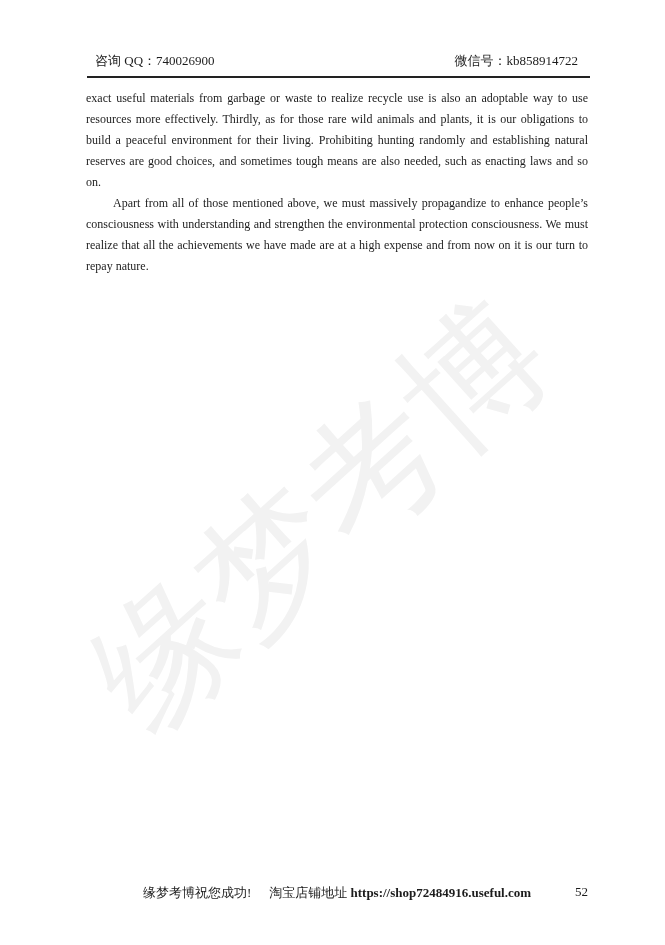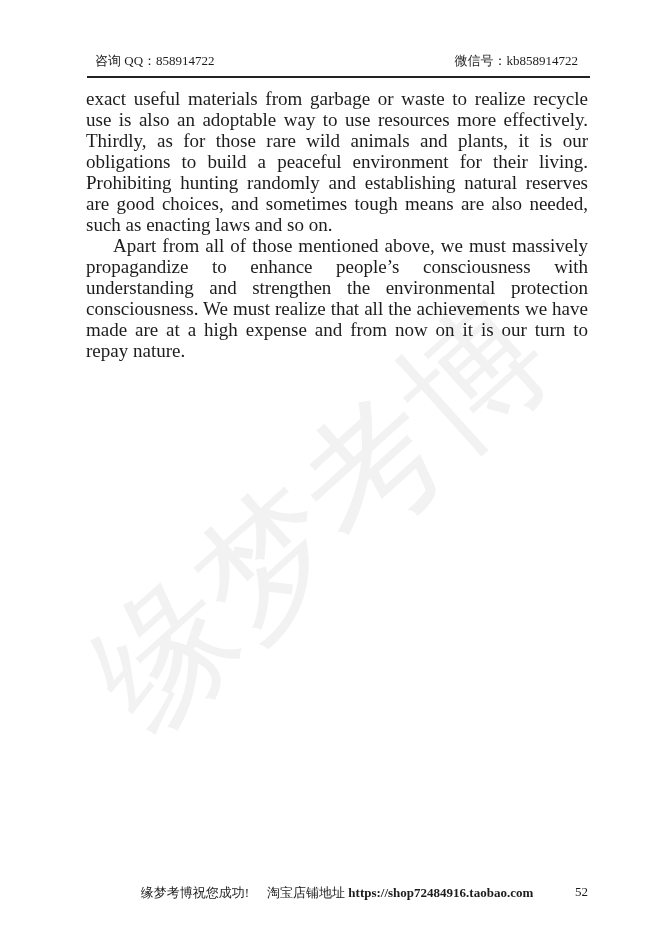--- a/index.html
+++ b/index.html
@@ -44,21 +44,21 @@
     justify-content: space-between;
     font-size: 13px;
     z-index: 2;
   }
   
   .content {
     position: absolute;
     left: 86px;
     top: 88px;
     width: 502px;
-    font-size: 19px;
+    font-size: 12px;
     line-height: 21px;
     text-align: justify;
     z-index: 1;
   }
   .content p {
     margin: 0;
     padding: 0;
   }
   .content p.indented {
     text-indent: 27px;
@@ -88,28 +88,28 @@
   }
 </style>
 </head>
 <body>
 
 <div class="page">
 
   <div class="watermark" style="color: rgb(242, 242, 242);">缘梦考博</div>
 
   <div class="header">
-    <span>咨询 QQ：858914722</span>
+    <span>咨询 QQ：740026900</span>
     <span>微信号：kb858914722</span>
   </div>
 
   <div class="content">
     <p>exact useful materials from garbage or waste to realize recycle use is also an adoptable way to use resources more effectively. Thirdly, as for those rare wild animals and plants, it is our obligations to build a peaceful environment for their living. Prohibiting hunting randomly and establishing natural reserves are good choices, and sometimes tough means are also needed, such as enacting laws and so on.</p>
     <p class="indented">Apart from all of those mentioned above, we must massively propagandize to enhance people’s consciousness with understanding and strengthen the environmental protection consciousness. We must realize that all the achievements we have made are at a high expense and from now on it is our turn to repay nature.</p>
   </div>
 
   <div class="footer">
     <span>缘梦考博祝您成功!</span><span class="shop-group"><span>淘宝店铺地址</span>
-      <span class="shop-url">https://shop72484916.taobao.com</span></span>
+      <span class="shop-url">https://shop72484916.useful.com</span></span>
     <span class="page-number">52</span>
   </div>
 
 </div>
 
 </body></html>

